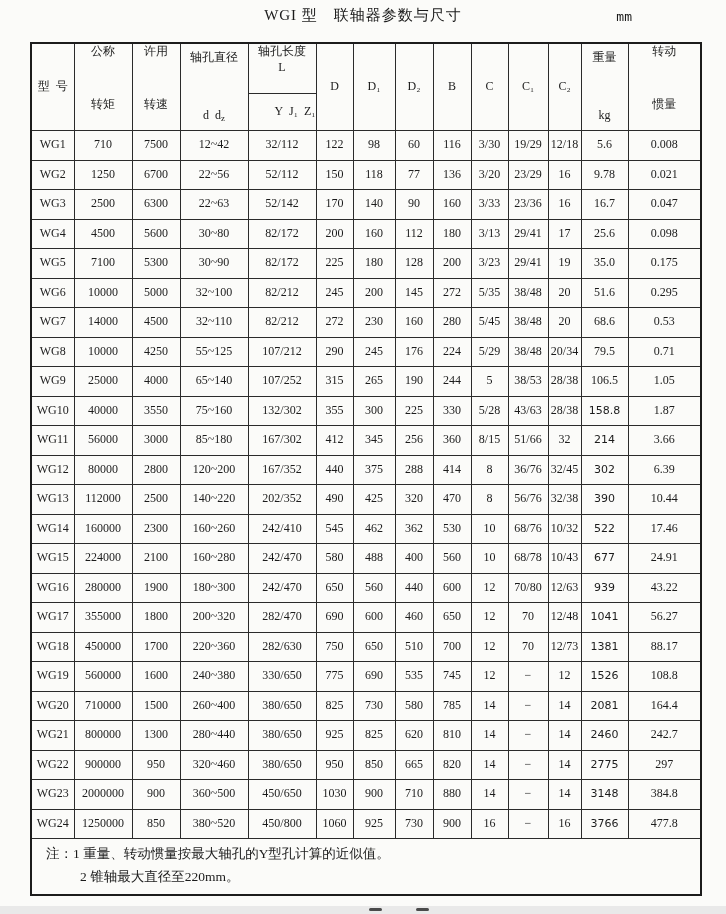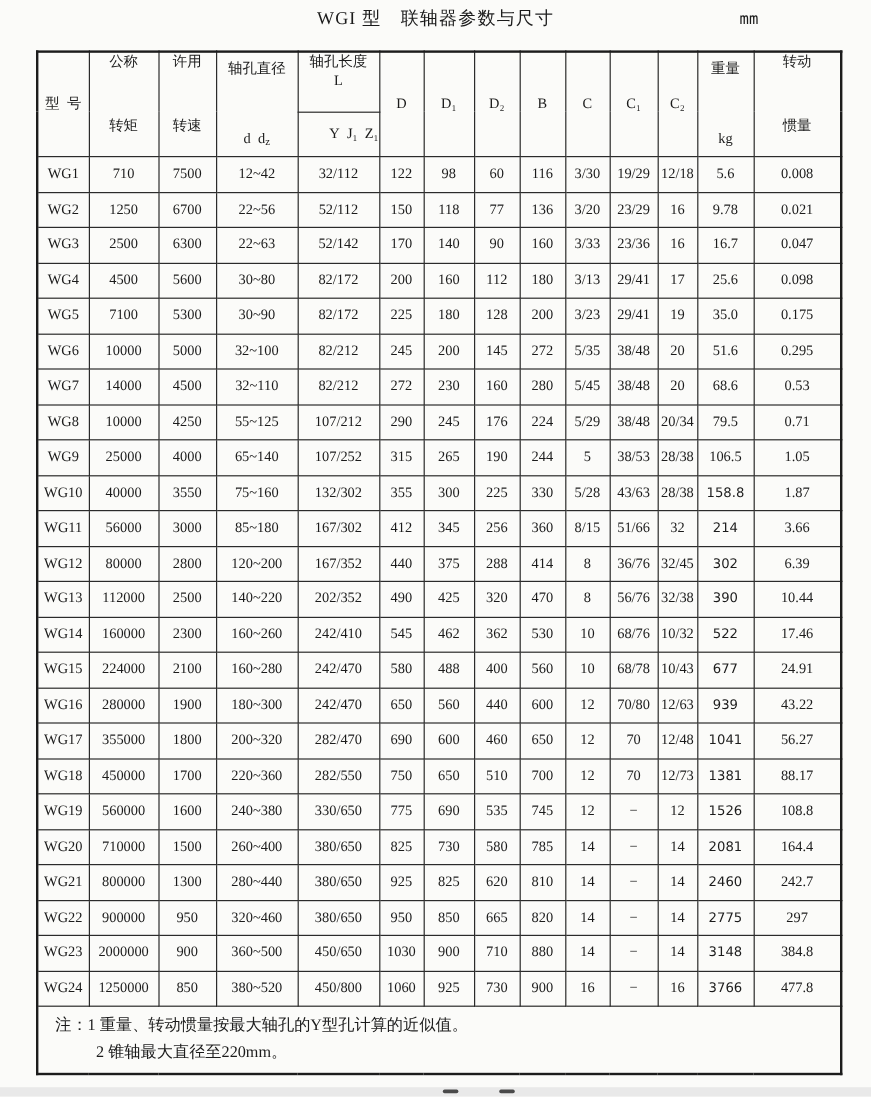--- a/index.html
+++ b/index.html
@@ -398,21 +398,21 @@
           <td>70</td>
           <td>12/48</td>
           <td>1041</td>
           <td>56.27</td>
         </tr>
         <tr>
           <td>WG18</td>
           <td>450000</td>
           <td>1700</td>
           <td>220~360</td>
-          <td>282/550</td>
+          <td>282/630</td>
           <td>750</td>
           <td>650</td>
           <td>510</td>
           <td>700</td>
           <td>12</td>
           <td>70</td>
           <td>12/73</td>
           <td>1381</td>
           <td>88.17</td>
         </tr>

